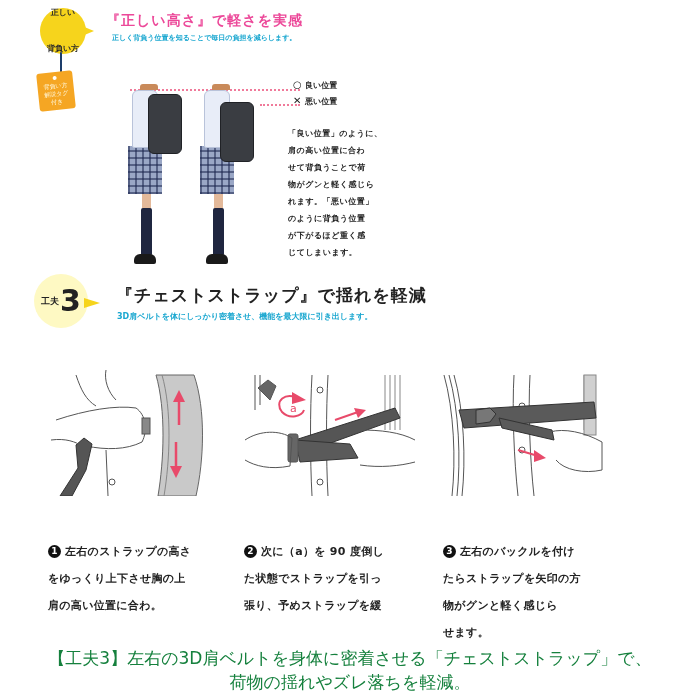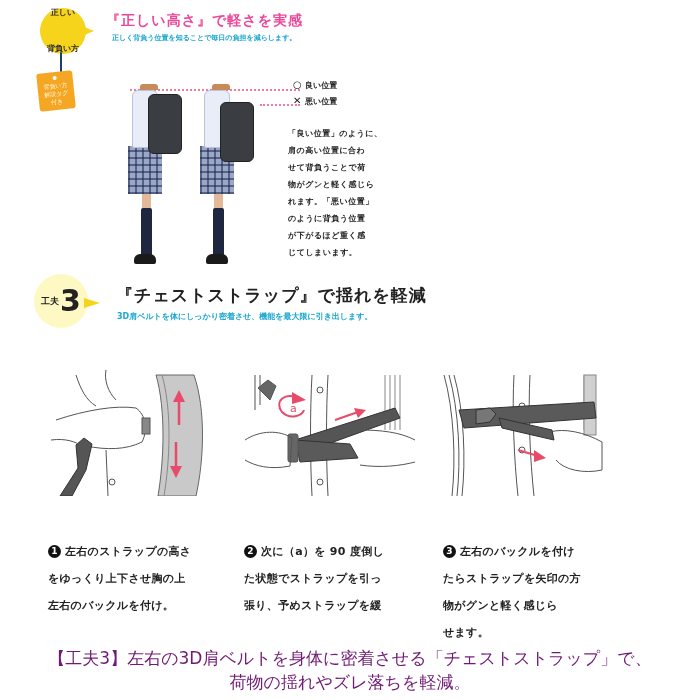--- a/index.html
+++ b/index.html
@@ -61,21 +61,21 @@
   .title3 { position: absolute; left: 116px; top: 284px; font-size: 17px; font-weight: bold; letter-spacing: 1px; color: #222; }
   .sub3 { position: absolute; left: 117px; top: 311px; font-size: 8px; font-weight: bold; color: #1aa7d0; }
 
   
   .illus { position: absolute; top: 370px; width: 190px; height: 126px; }
   .illus svg { width: 100%; height: 100%; }
 
   .step { position: absolute; top: 538px; width: 185px; font-size: 11px; font-weight: bold; line-height: 27px; color: #222; letter-spacing: .3px; }
   .step .n { display: inline-block; width: 13px; height: 13px; border-radius: 50%; background: #111; color: #fff; font-size: 9px; line-height: 13px; text-align: center; margin-right: 4px; vertical-align: 1px; }
 
-  .footer { position: absolute; left: 0; top: 646px; width: 700px; text-align: center; font-size: 17px; line-height: 24px; color: #701a75; font-family: "DejaVu Sans", sans-serif; }
+  .footer { position: absolute; left: 0; top: 646px; width: 700px; text-align: center; font-size: 17px; line-height: 24px; color: #15803d; font-family: "DejaVu Sans", sans-serif; }
 </style>
 </head>
 <body>
 
 <div class="bubble1">
   <span>正しい</span>
   <span>背負い方</span>
 </div>
 <div class="string1"></div>
 <div class="tag1">
@@ -193,21 +193,21 @@
     <g stroke="#e84a6a" stroke-width="2" fill="#e84a6a">
       <line x1="84" y1="80" x2="104" y2="86"></line>
       <polygon points="100,80 112,88 100,92" stroke="none"></polygon>
     </g>
   </svg>
 </div>
 
 <div class="step" style="left:48px;">
   <div><span class="n">1</span><span>左右のストラップの高さ</span></div>
   <div>をゆっくり上下させ胸の上</div>
-  <div>左右のバックルを付け。</div>
+  <div>肩の高い位置に合わ。</div>
 </div>
 <div class="step" style="left:244px;">
   <div><span class="n">2</span><span>次に（a）を 90 度倒し</span></div>
   <div>た状態でストラップを引っ</div>
   <div>張り、予めストラップを緩</div>
 </div>
 <div class="step" style="left:443px;">
   <div><span class="n">3</span><span>左右のバックルを付け</span></div>
   <div>たらストラップを矢印の方</div>
   <div>物がグンと軽く感じら</div>

